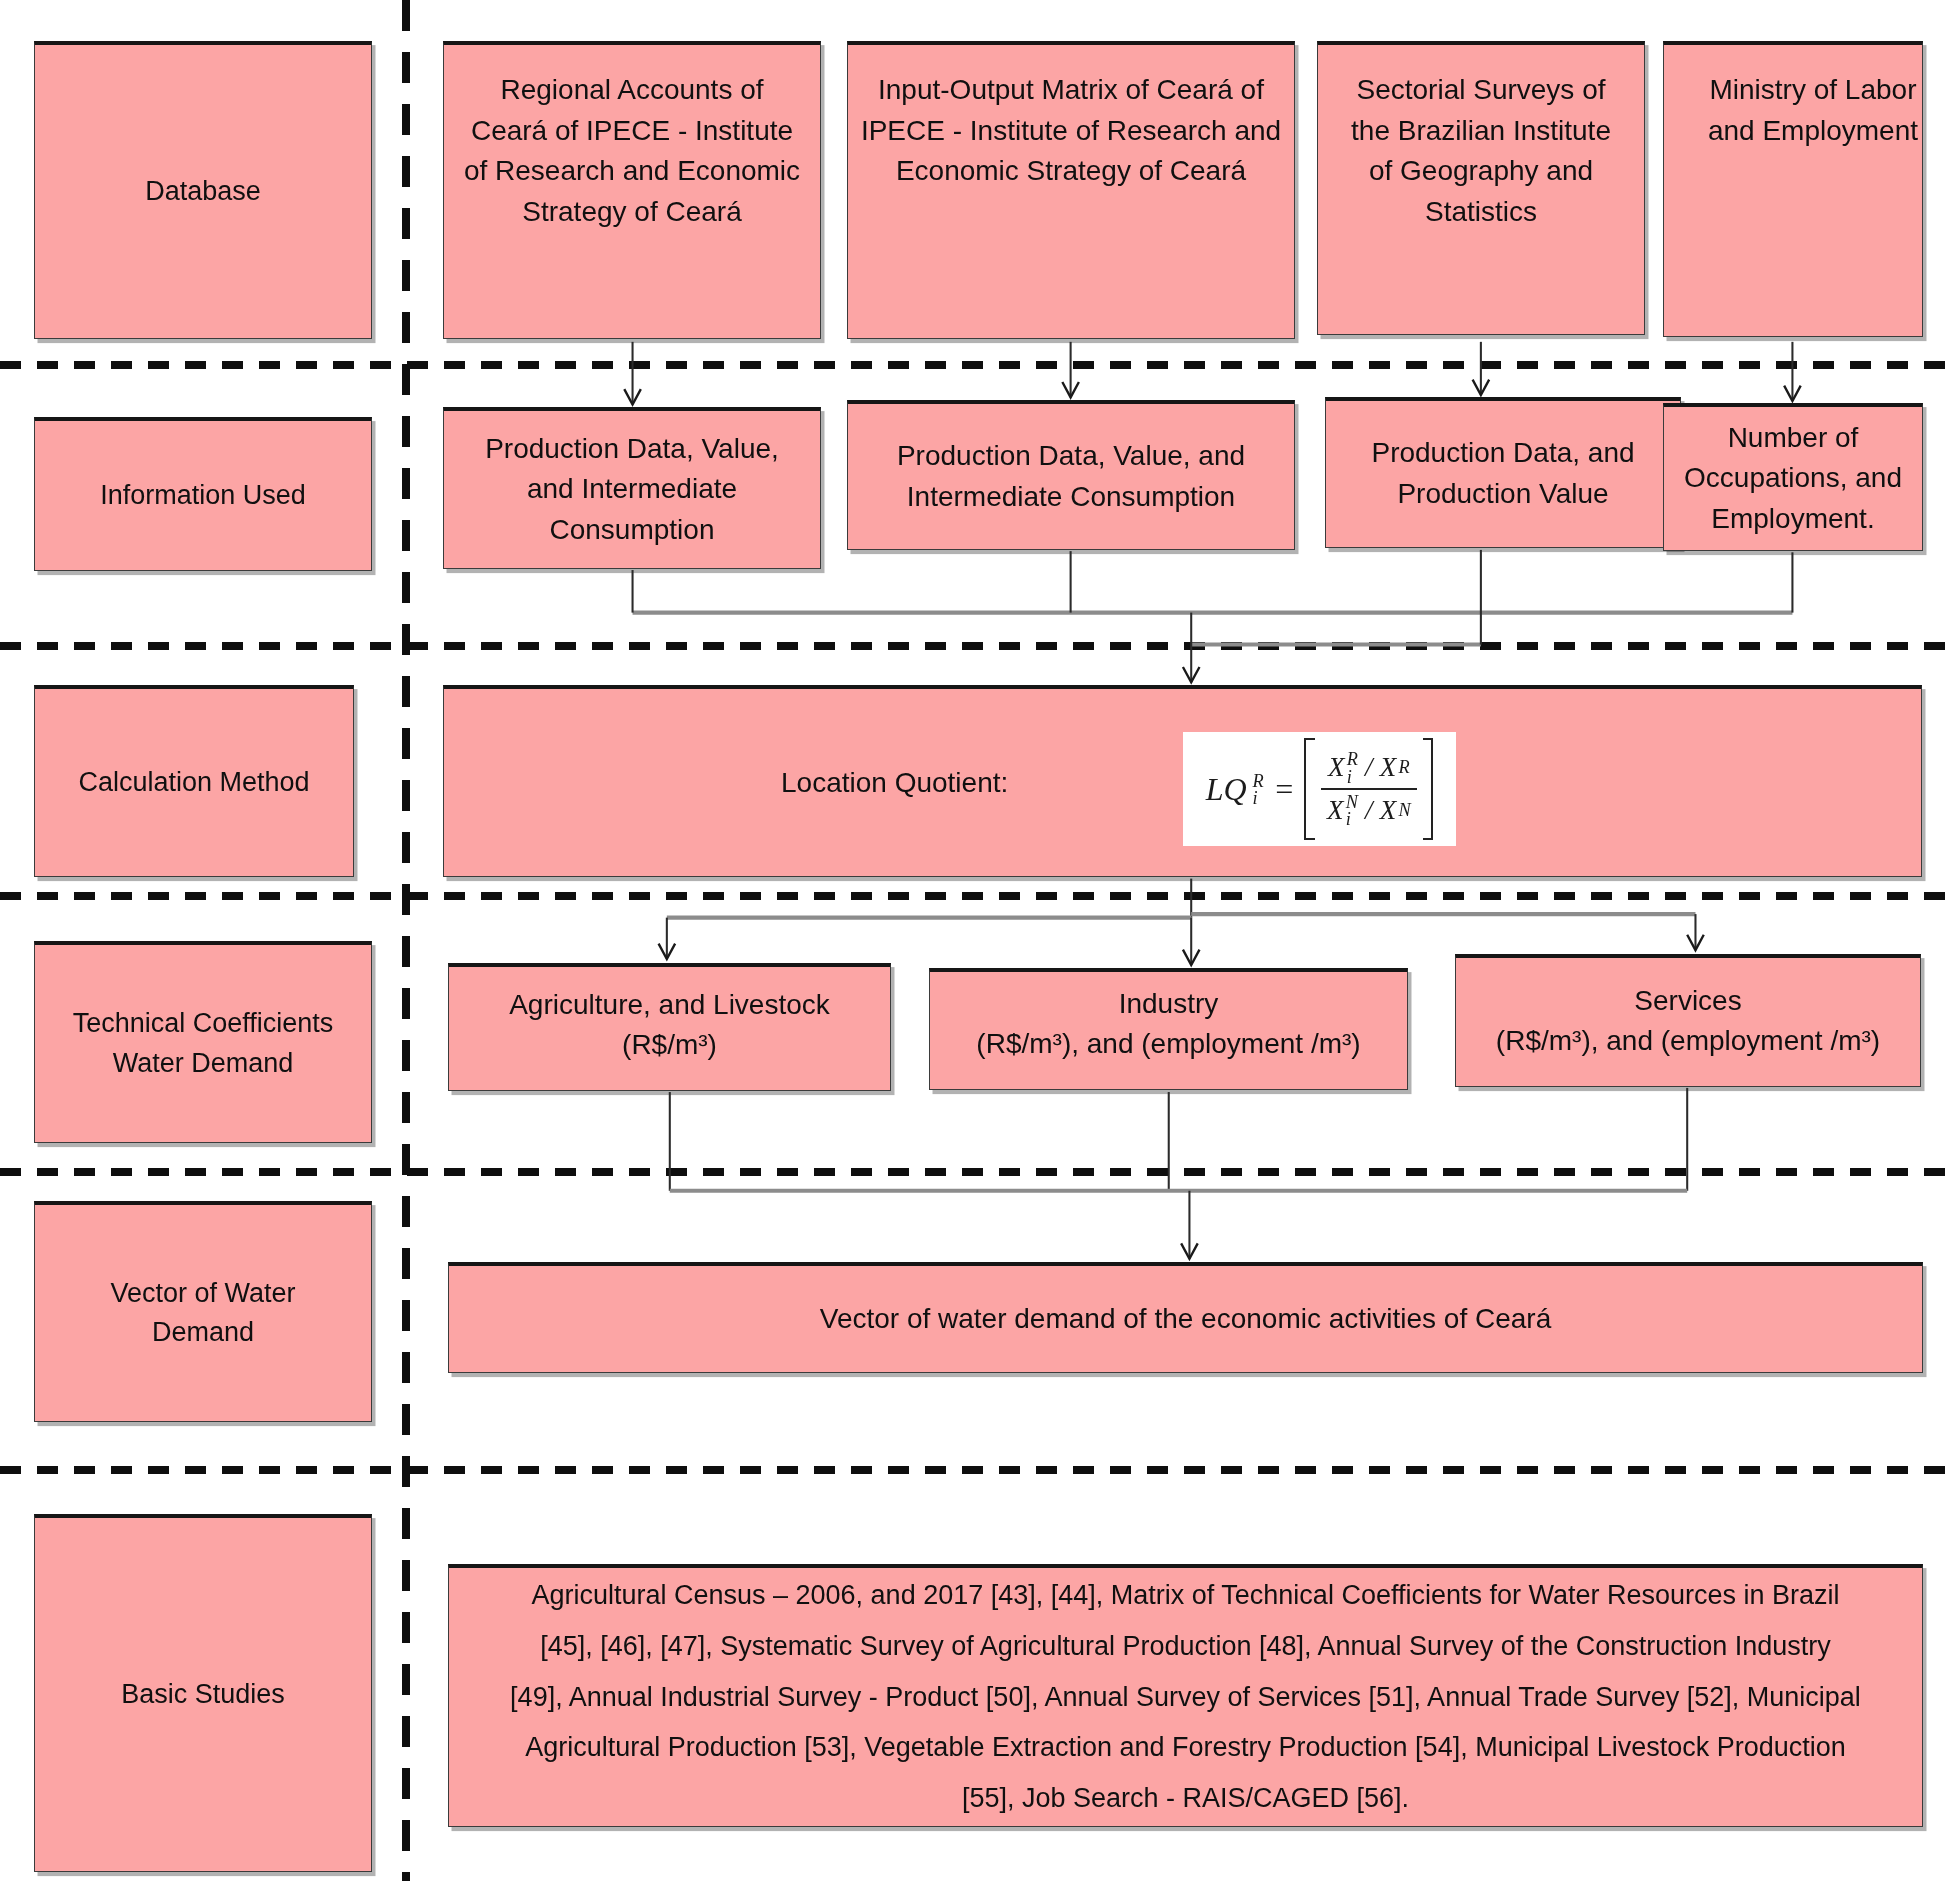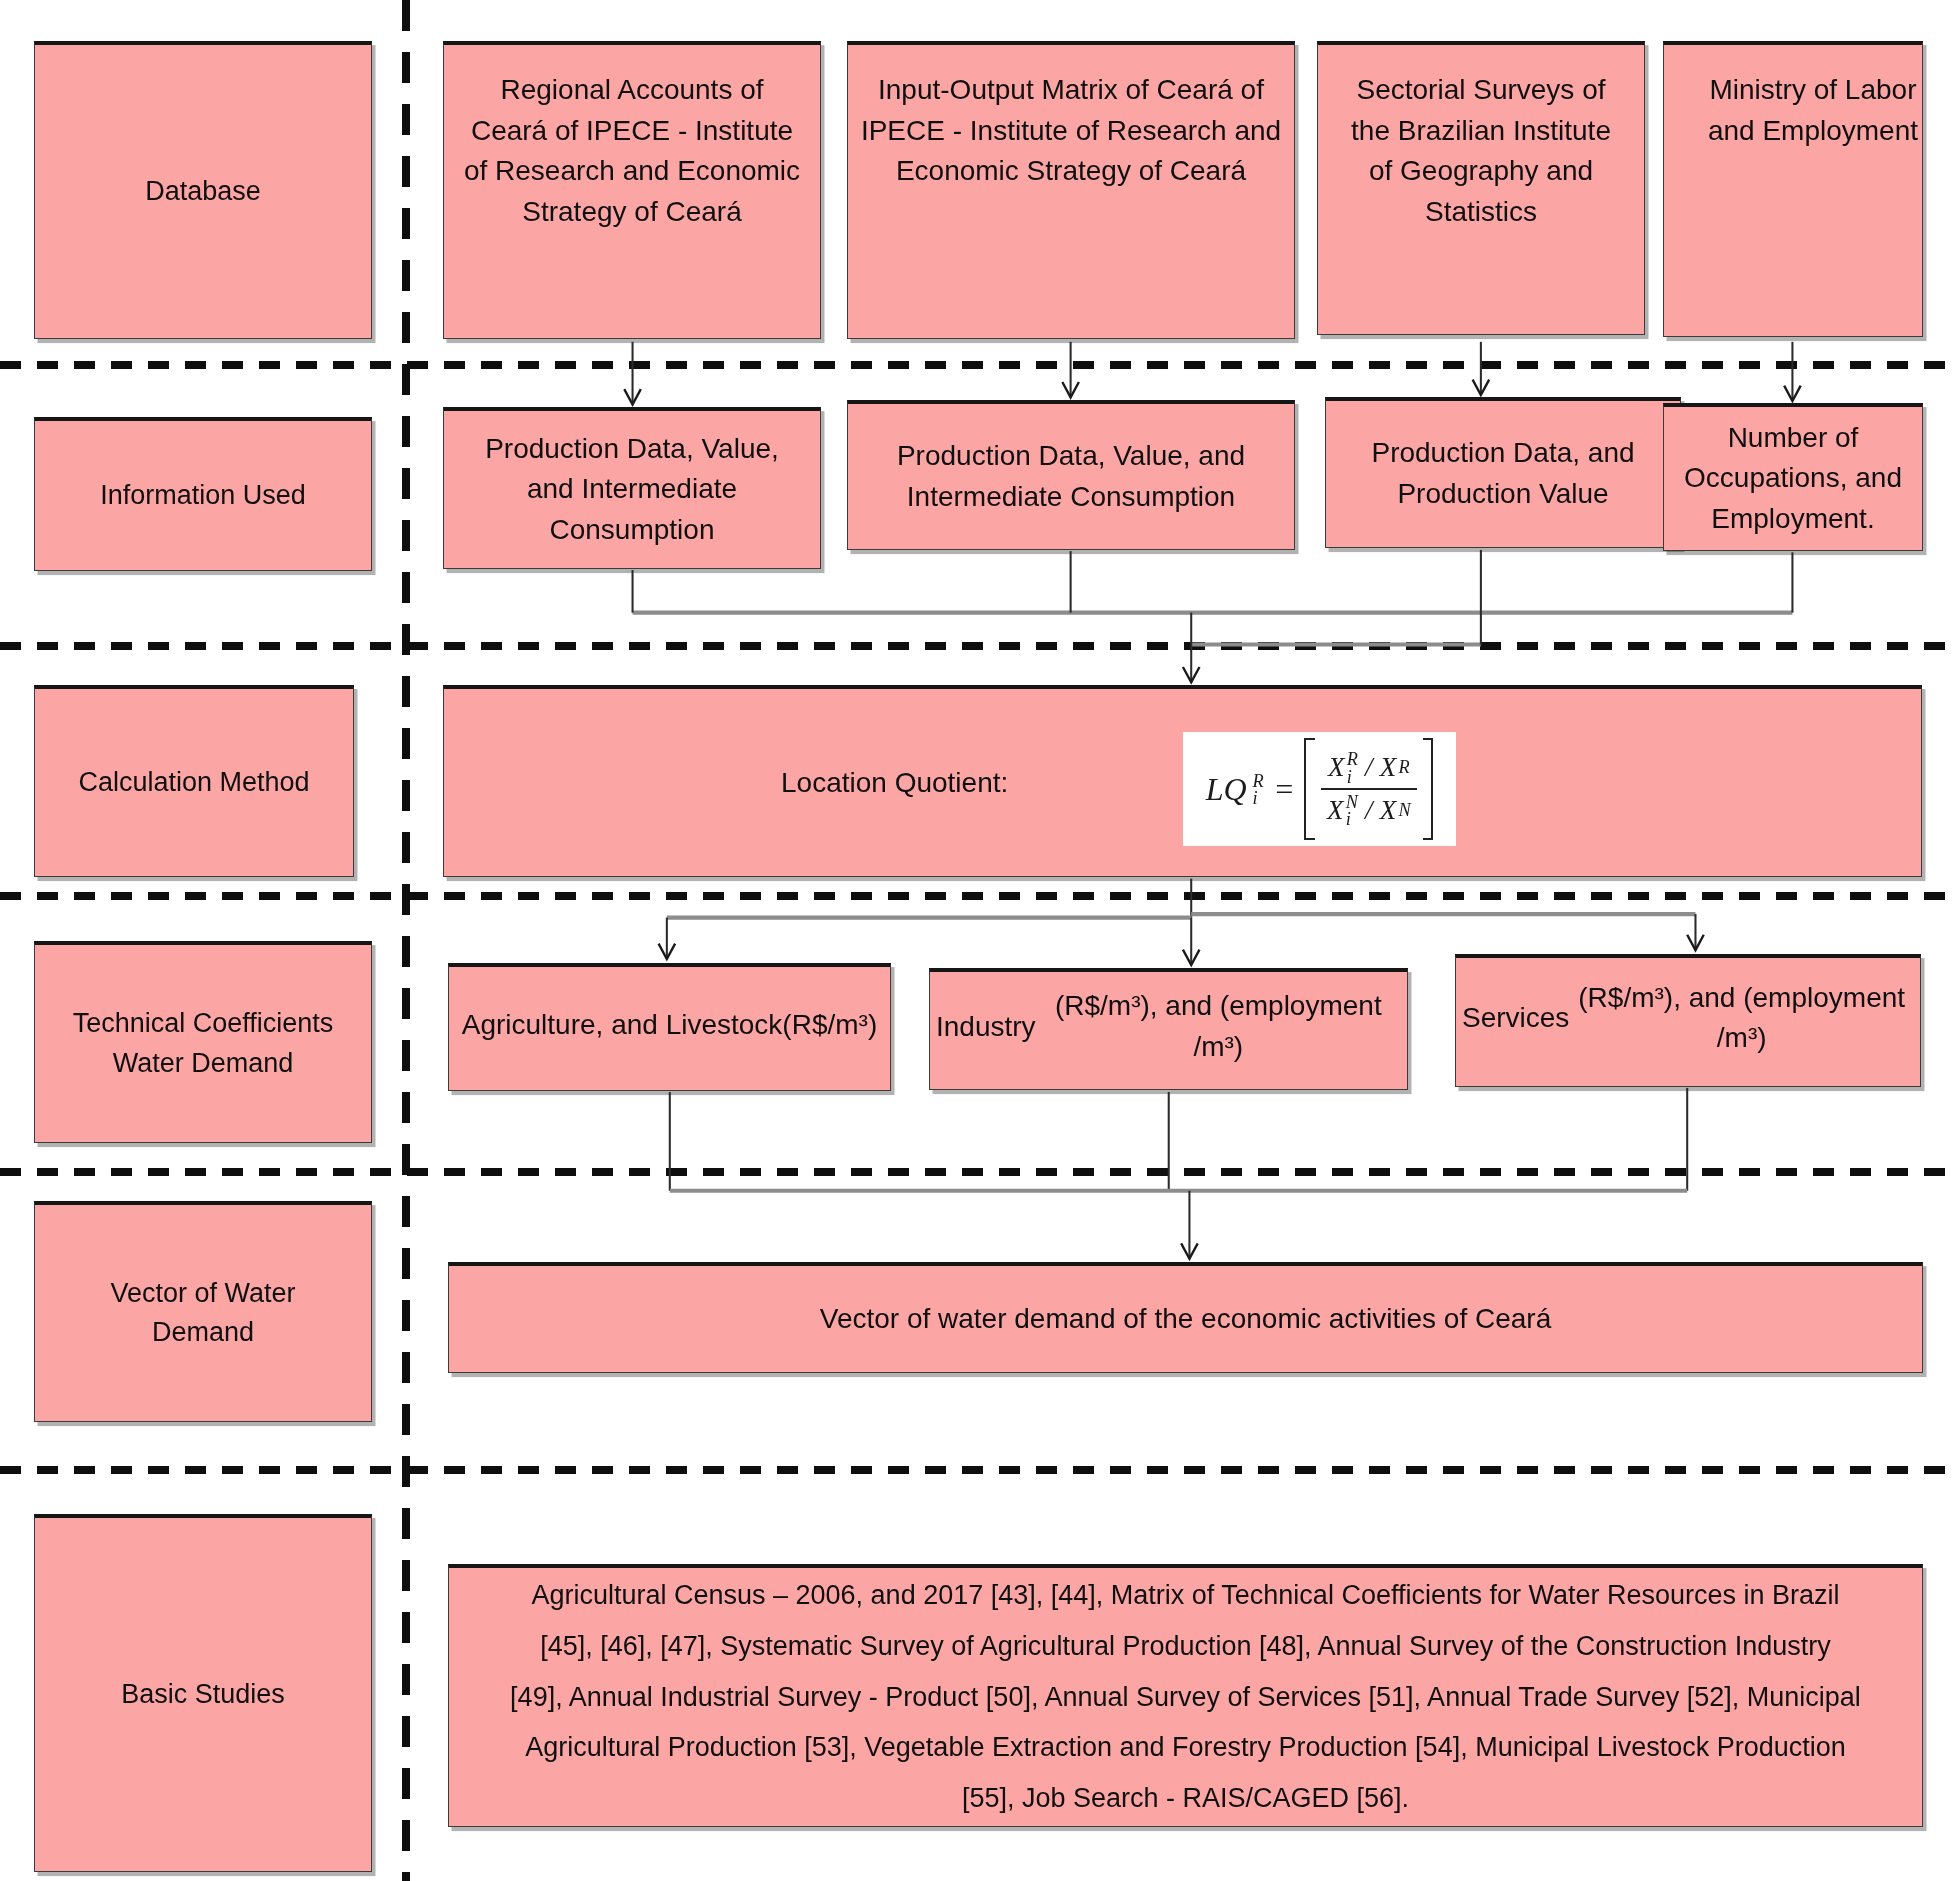--- a/index.html
+++ b/index.html
@@ -24,21 +24,21 @@
   .box {
     position:absolute; background:#fca5a5;
     border:1.8px solid #3b3b3b; border-top:4.1px solid #161616;
     box-shadow:3.5px 4.1px 0 rgba(0,0,0,0.30);
     display:flex; align-items:center; justify-content:center;
     text-align:center; font-size:28px; line-height:1.45;
   }
   .box.top { align-items:flex-start; padding-top:25px; }
   .label { font-size:27px; }
   .preline { white-space:pre-line; }
-  .split { flex-direction:row; justify-content:center; padding:16.6px 6px 24px; }
+  .split { flex-direction:column; justify-content:flex-end; padding:16.6px 6px 24px; }
 
   
   .lqbox { position:absolute; background:#fca5a5; border:1.8px solid #3b3b3b; border-top:4.1px solid #161616; box-shadow:3.5px 4.1px 0 rgba(0,0,0,0.30); }
   .lq-title { position:absolute; left:337px; top:50%; transform:translateY(-50%); font-size:28px; }
 
   
   .formula-patch {
     position:absolute; left:739px; top:43px; width:273px; height:114px;
     background:#ffffff; display:flex; align-items:center; justify-content:center; gap:6px;
     font-family:"Liberation Serif", serif; font-style:italic; font-size:32px; color:#1c1c1c;

